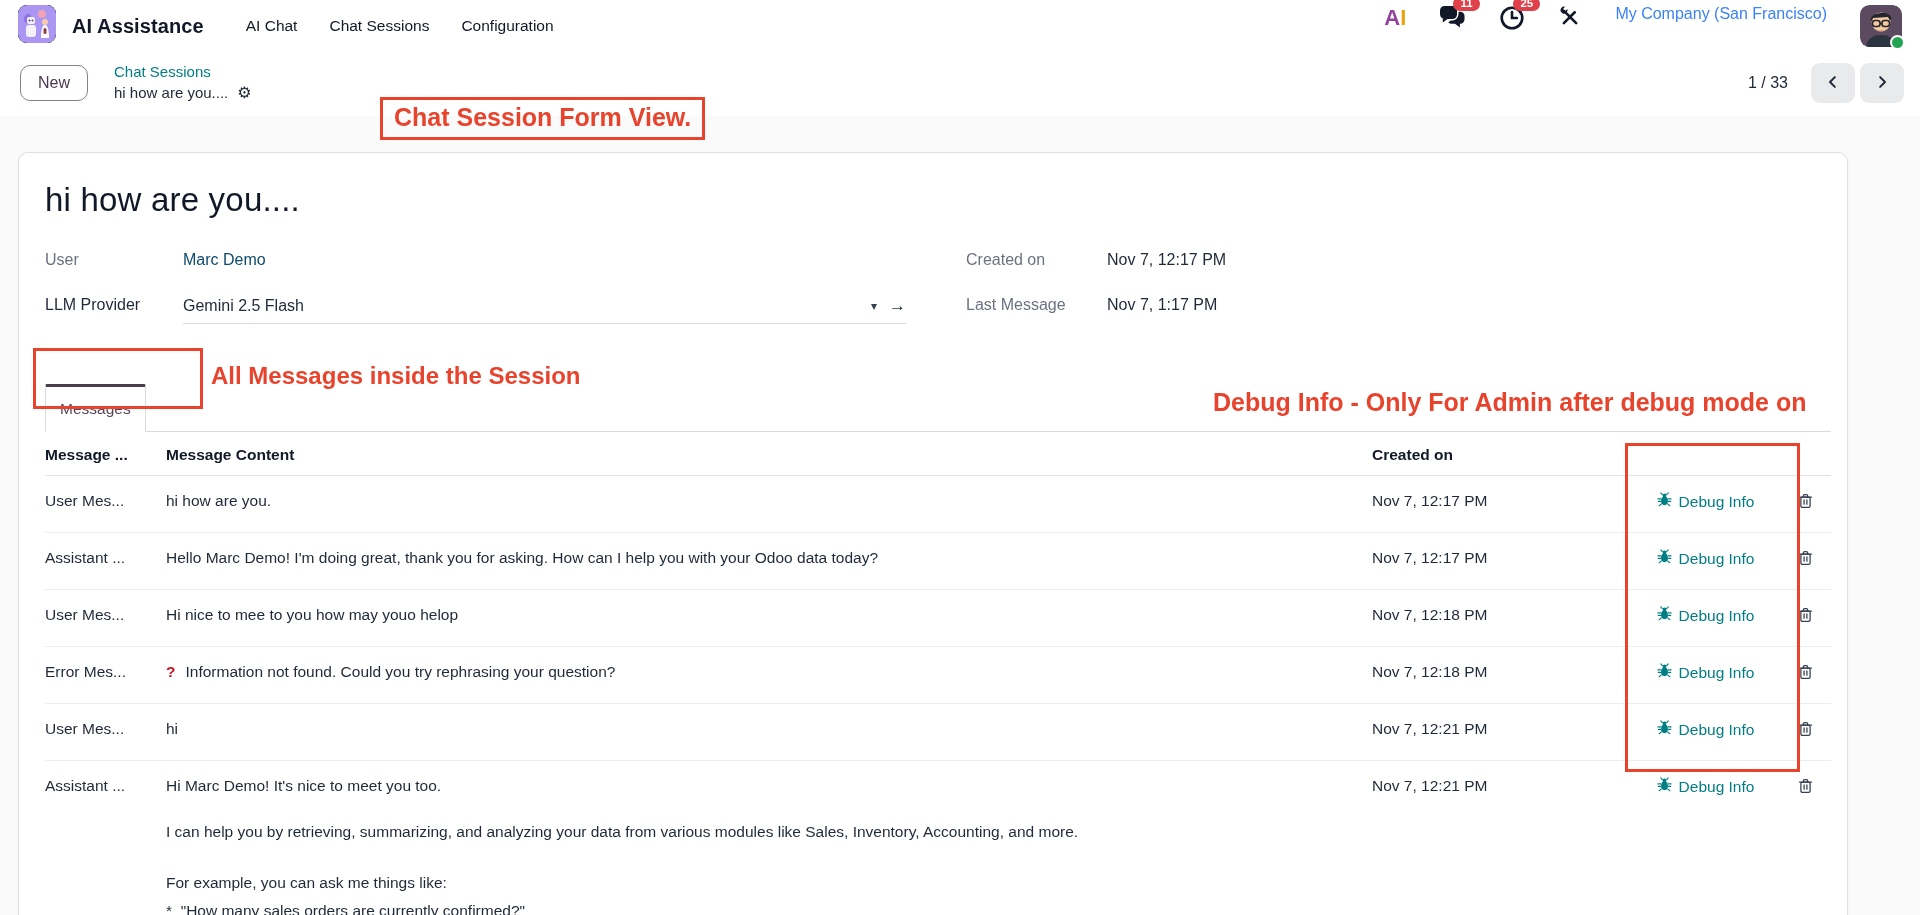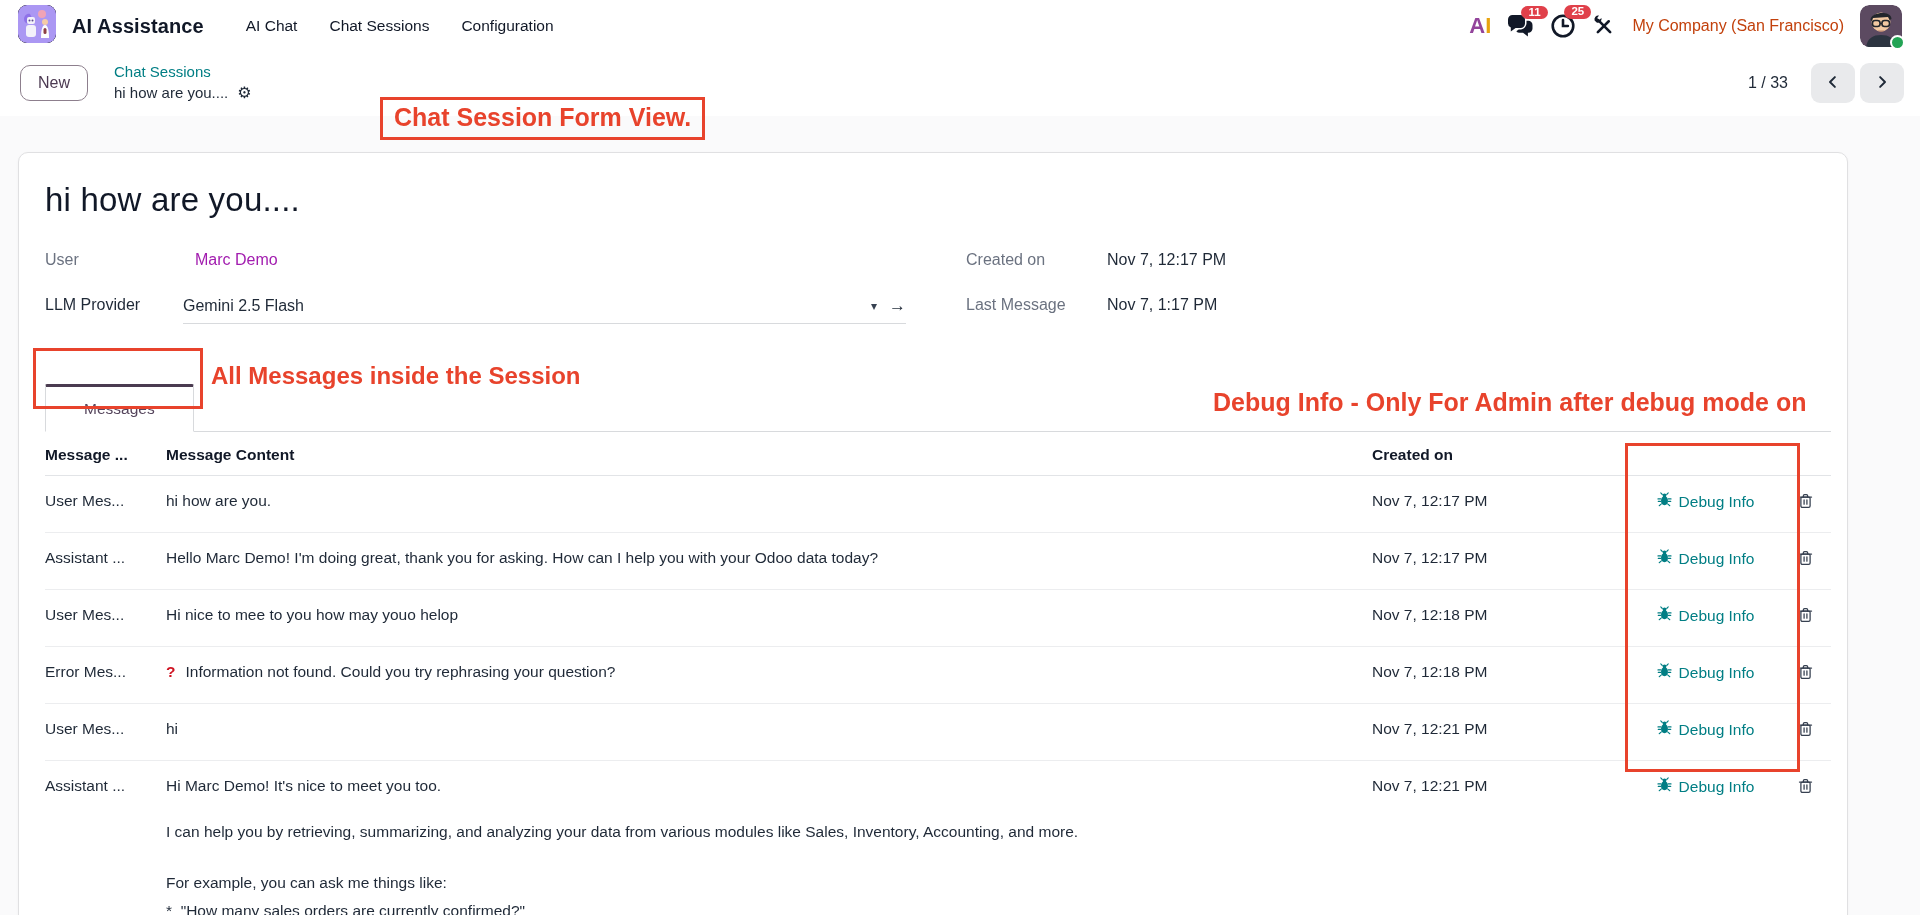--- a/index.html
+++ b/index.html
@@ -8,31 +8,31 @@
     position:relative; width:1920px; height:915px; overflow:hidden;
     font-family:"Liberation Sans", sans-serif; color:#1f2937; background:#fff;
   }
 
   
   .navbar { height:52px; display:flex; align-items:center; padding:0 18px; background:#fff; }
   .brand { display:flex; align-items:center; gap:16px; }
   .brand-name { font-size:20px; font-weight:700; color:#111827; letter-spacing:.1px; }
   .nav-menus { display:flex; align-items:center; margin-left:26px; }
   .nav-item { font-size:15.5px; color:#111827; padding:8px 16px; cursor:pointer; border-radius:6px; }
-  .systray { margin-left:auto; display:flex; align-items:center; gap:16px; }
+  .systray { margin-left:auto; display:flex; align-items:flex-start; gap:33px; }
   .ai-logo { font-size:22px; font-weight:700; }
   .ai-logo .a { color:#93449b; }
   .ai-logo .i { color:#e8a30f; }
   .tray-btn { position:relative; display:flex; align-items:center; }
   .tray-btn svg { display:block; }
   .badge {
     position:absolute; top:-8px; left:14px; background:#e0404a; color:#fff;
     font-size:11.5px; font-weight:700; padding:0 7px; border-radius:10px; line-height:1.2;
   }
-  .company-name { font-size:16px; color:#c2410c; }
+  .company-name { font-size:16px; color:#3b82f6; }
   .avatar-wrap { position:relative; width:42px; height:42px; }
   .avatar-wrap svg { display:block; border-radius:9px; }
   .status-dot {
     position:absolute; right:-3px; bottom:-3px; width:15px; height:15px;
     background:#23a455; border:2px solid #fff; border-radius:50%;
   }
 
   
   .control-panel { height:64px; display:flex; align-items:center; padding:8px 16px 10px 20px; background:#fff; }
   .btn-new {
@@ -60,34 +60,34 @@
   }
   .sheet-title { font-size:33px; font-weight:500; color:#111827; margin-bottom:32px; letter-spacing:.2px; }
 
   .fields { display:grid; grid-template-columns:1fr 1fr; column-gap:0; }
   .fcol-right { padding-left:28px; }
   .frow { display:flex; align-items:flex-start; margin-bottom:27px; font-size:16px; }
   .flabel { width:138px; flex:0 0 138px; color:#6b7280; }
   .flabel.strong { color:#1f2937; font-weight:500; }
   .flabel-r { width:141px; flex:0 0 141px; color:#6b7280; }
   .fvalue { color:#1f2937; }
-  .fvalue.link { color:#a21caf; cursor:pointer;margin-left:12px; }
+  .fvalue.link { color:#0c4a6e; cursor:pointer; }
   .llm-field {
     display:flex; align-items:center; justify-content:space-between;
     width:723px; border-bottom:1px solid #d8dadd; padding-bottom:7px;
   }
   .llm-icons { display:flex; align-items:center; gap:12px; }
   .caret { font-size:12px; color:#374151; cursor:pointer; }
   .intlink { font-size:17px; color:#1f2937; cursor:pointer; text-decoration:none; }
 
   
   .tabs { margin-top:33px; border-bottom:1px solid #d8dadd; display:flex; }
   .tab-active {
     background:#fff; border:1px solid #d8dadd; border-bottom:1px solid #fff;
-    border-top:3px solid #4a3b50; margin-bottom:-1px; padding:13px 38px 13px;
+    border-top:3px solid #4a3b50; margin-bottom:-1px; padding:13px 14px 13px;
     font-size:15.5px; color:#55455c; cursor:pointer; border-radius:2px 2px 0 0;
   }
 
   
   table.msgs { width:100%; border-collapse:collapse; table-layout:fixed; }
   .msgs th {
     text-align:left; font-size:15.5px; font-weight:700; color:#111827;
     padding:14px 8px 11px 0; border-bottom:1px solid #e2e4e7;
   }
   .msgs td {

